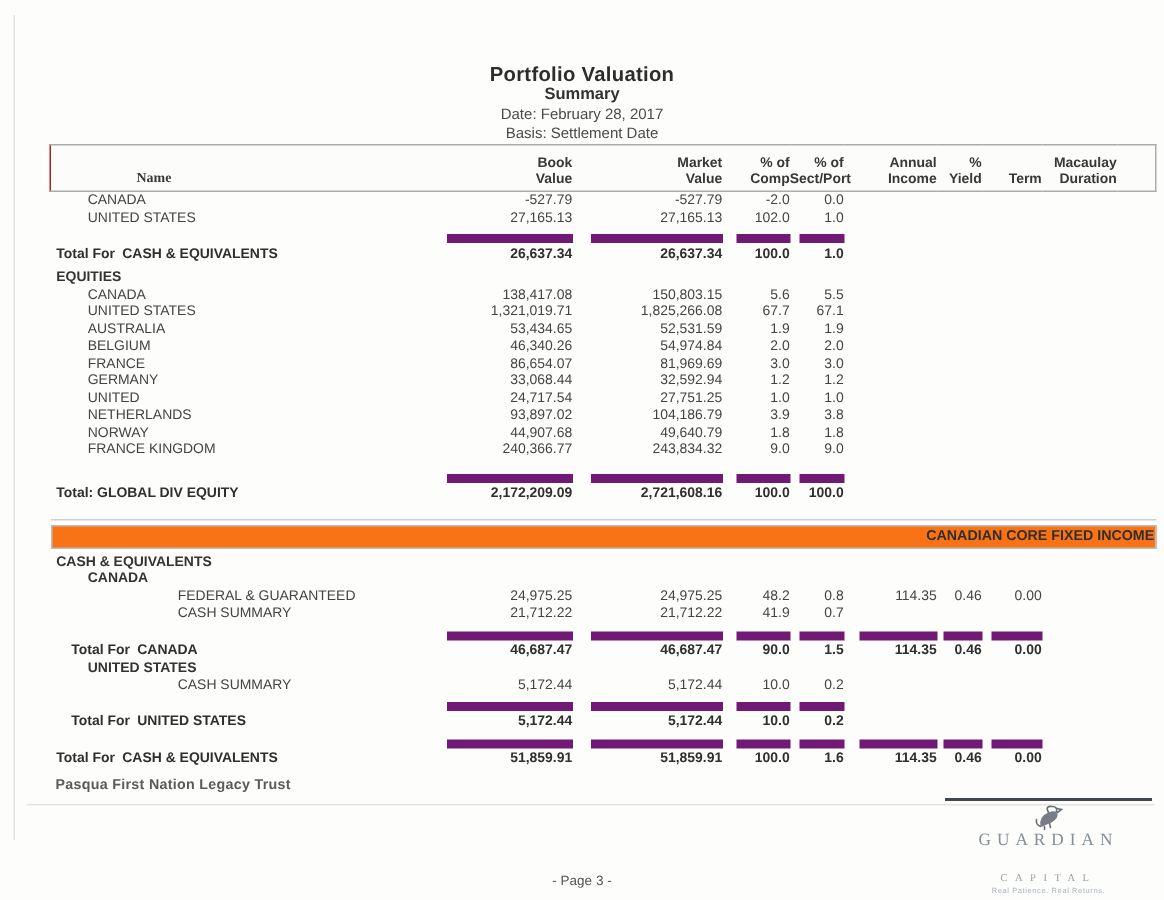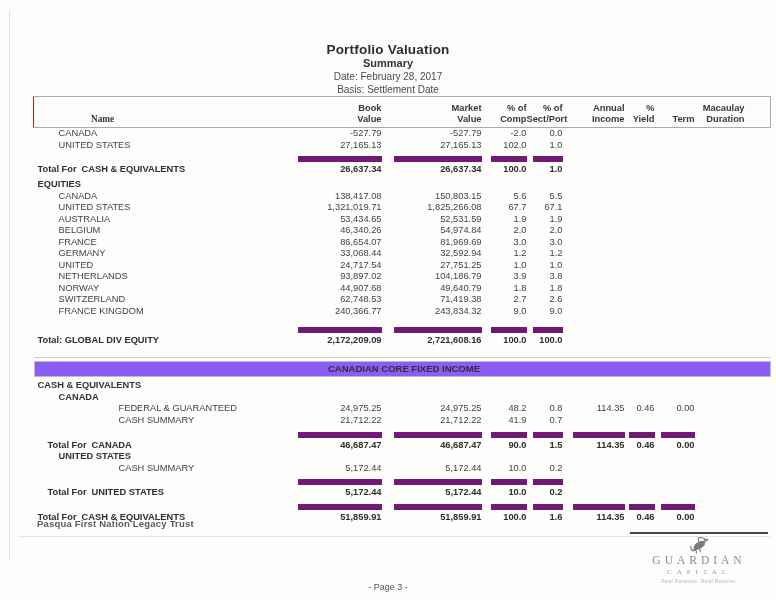--- a/index.html
+++ b/index.html
@@ -58,34 +58,34 @@
   td.c-term .ov{min-width:34px}
 
   tr.mt2 td{padding-top:2px}tr.mt3 td{padding-top:3px}tr.mt4 td{padding-top:4px}
   tr.mt5 td{padding-top:5px}tr.mt6 td{padding-top:6px}tr.mt7 td{padding-top:7px}
   tr.mt10 td{padding-top:10px}
 
   tr.dividerrow td{height:12px;vertical-align:bottom;}
   tr.dividerrow td div{border-top:1px solid #cfcfcd;height:0;}
   tr.bannerrow td{padding-top:3px;}
   tr.bannerrow .banner{
-    border:1px solid #bdbdbb;background:#8b5cf6;
+    border:1px solid #bdbdbb;background:#f97316;
     font-weight:bold;color:#2f2f2f;font-size:9.5px;
-    padding:2px 0 2px 4px;line-height:10px;text-align:center;
+    padding:2px 0 2px 4px;line-height:10px;text-align:right;
   }
 
   
   .footer-rule{position:absolute;left:18px;top:536px;width:752px;border-top:1px solid #e4e4e2;}
   .client{position:absolute;left:37px;top:518px;font-size:9.5px;font-weight:bold;color:#5a5a5a;letter-spacing:.2px;}
   .pagenum{position:absolute;left:0;right:0;top:582px;text-align:center;font-size:9px;color:#555;}
   .logo{position:absolute;right:8px;top:532px;width:138px;text-align:center;}
   .logo .bar{border-top:2px solid #43484f;width:138px;margin:0 auto 1px auto;}
   .logo .mark{height:20px;line-height:20px;}
   .logo .nm1{font-family:"Liberation Serif",serif;font-size:11.5px;letter-spacing:4px;color:#868e98;line-height:11px;}
-  .logo .nm2{font-family:"Liberation Serif",serif;font-size:7px;letter-spacing:5px;color:#99a0aa;line-height:8px;margin-top:2px;}
+  .logo .nm2{font-family:"Liberation Serif",serif;font-size:7px;letter-spacing:5px;color:#99a0aa;line-height:8px;margin-top:15px;}
   .logo .tag{font-size:5px;color:#a9b3bf;letter-spacing:.4px;line-height:7px;margin-top:2px;}
 </style>
 </head>
 <body>
 
 <div class="scan-edge"></div>
 
 <div class="titleblock">
   <div class="t1">Portfolio Valuation</div>
   <div class="t2">Summary</div>
@@ -271,32 +271,20 @@
         <td class="c-market">49,640.79</td>
         <td class="c-comp">1.8</td>
         <td class="c-sect">1.8</td>
         <td class="c-income"></td>
         <td class="c-yield"></td>
         <td class="c-term"></td>
         <td class="c-macaulay"></td>
         <td class="c-trail"></td>
       </tr>
       <tr class="data">
-        <td class="c-name ind1">SWITZERLAND</td>
-        <td class="c-book">62,748.53</td>
-        <td class="c-market">71,419.38</td>
-        <td class="c-comp">2.7</td>
-        <td class="c-sect">2.6</td>
-        <td class="c-income"></td>
-        <td class="c-yield"></td>
-        <td class="c-term"></td>
-        <td class="c-macaulay"></td>
-        <td class="c-trail"></td>
-      </tr>
-      <tr class="data">
         <td class="c-name ind1">FRANCE KINGDOM</td>
         <td class="c-book">240,366.77</td>
         <td class="c-market">243,834.32</td>
         <td class="c-comp">9.0</td>
         <td class="c-sect">9.0</td>
         <td class="c-income"></td>
         <td class="c-yield"></td>
         <td class="c-term"></td>
         <td class="c-macaulay"></td>
         <td class="c-trail"></td>

